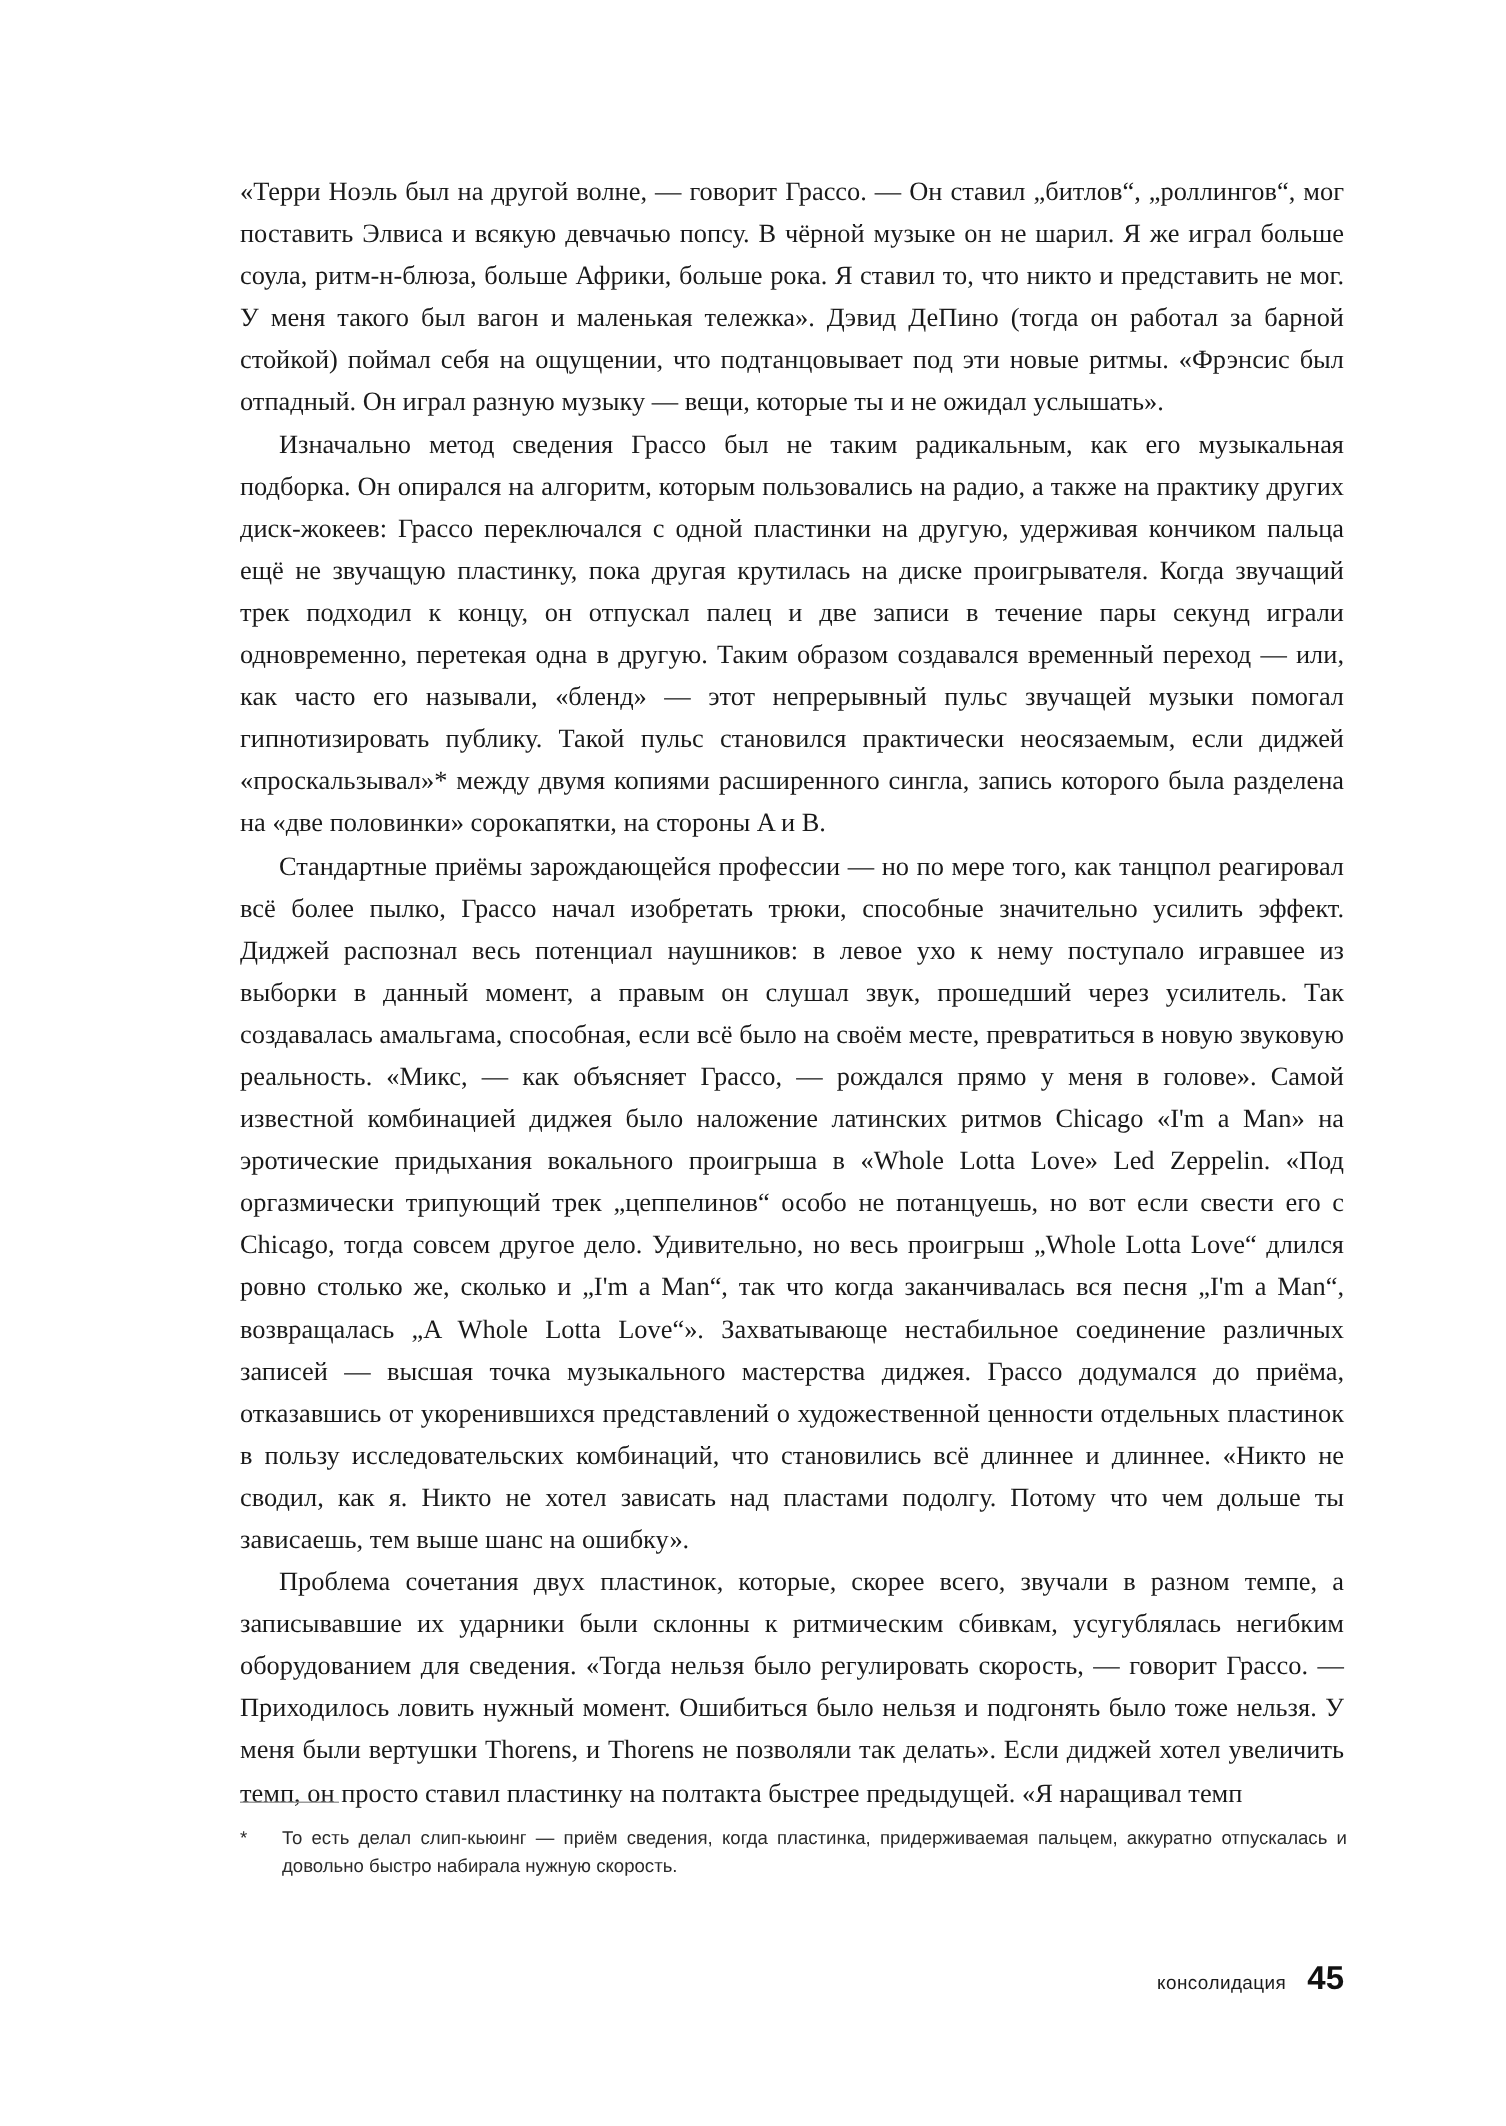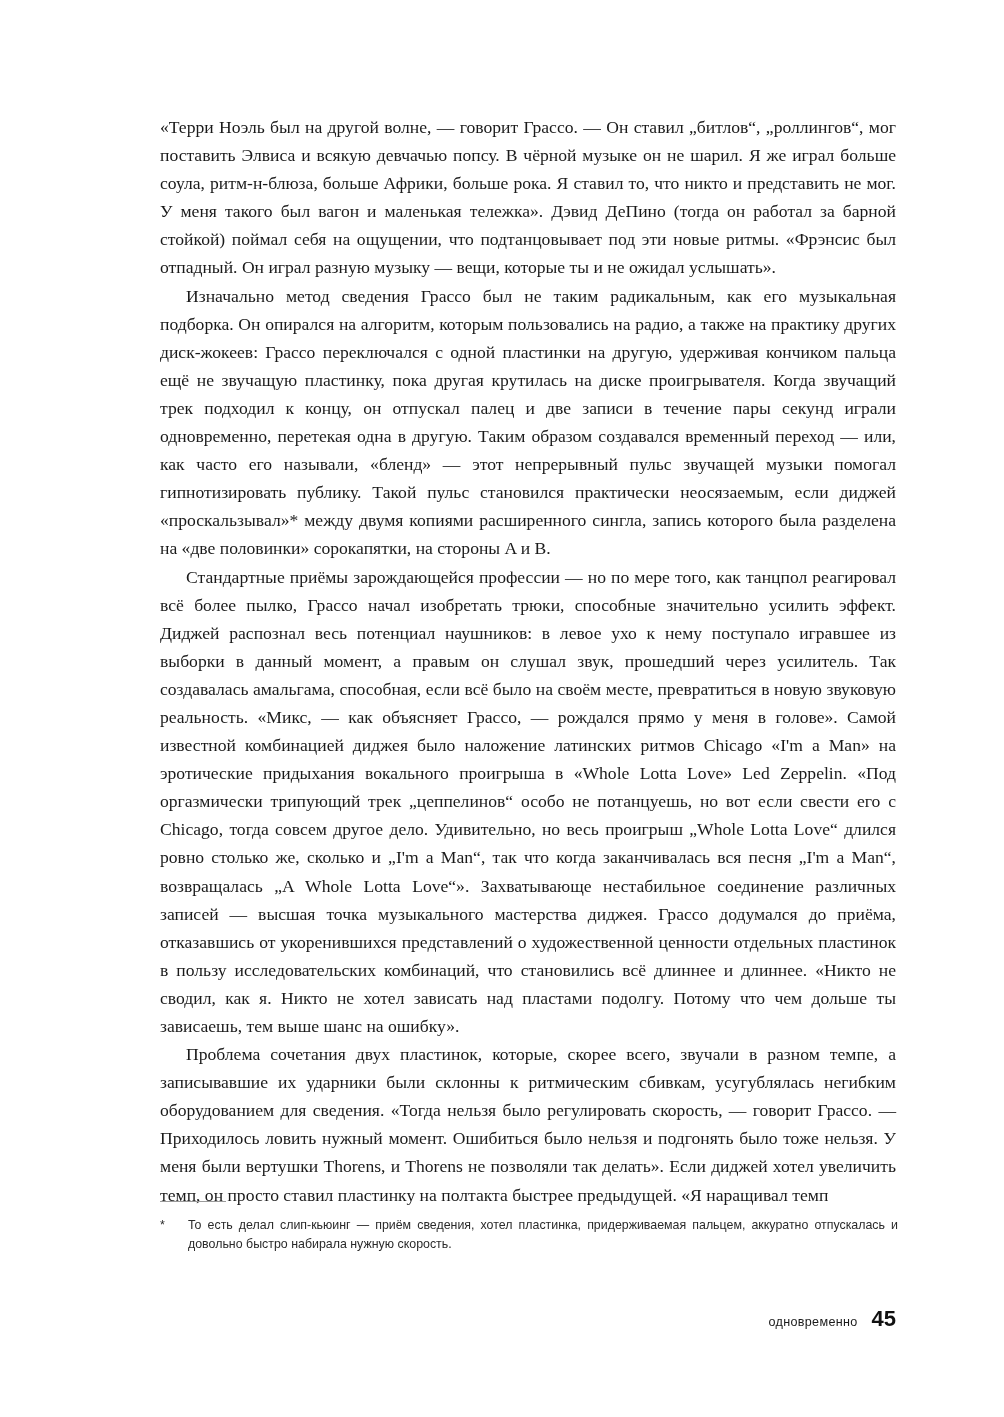--- a/index.html
+++ b/index.html
@@ -97,21 +97,21 @@
     <p>«Терри Ноэль был на другой волне, — говорит Грассо. — Он ставил „битлов“, „роллингов“, мог поставить Элвиса и всякую девчачью попсу. В чёрной музыке он не шарил. Я же играл больше соула, ритм-н-блюза, больше Африки, больше рока. Я ставил то, что никто и представить не мог. У меня такого был вагон и маленькая тележка». Дэвид ДеПино (тогда он работал за барной стойкой) поймал себя на ощущении, что подтанцовывает под эти новые ритмы. «Фрэнсис был отпадный. Он играл разную музыку — вещи, которые ты и не ожидал услышать».</p>
     <p class="indent">Изначально метод сведения Грассо был не таким радикальным, как его музыкальная подборка. Он опирался на алгоритм, которым пользовались на радио, а также на практику других диск-жокеев: Грассо переключался с одной пластинки на другую, удерживая кончиком пальца ещё не звучащую пластинку, пока другая крутилась на диске проигрывателя. Когда звучащий трек подходил к концу, он отпускал палец и две записи в течение пары секунд играли одновременно, перетекая одна в другую. Таким образом создавался временный переход — или, как часто его называли, «бленд» — этот непрерывный пульс звучащей музыки помогал гипнотизировать публику. Такой пульс становился практически неосязаемым, если диджей «проскальзывал»* между двумя копиями расширенного сингла, запись которого была разделена на «две половинки» сорокапятки, на стороны A и B.</p>
     <p class="indent">Стандартные приёмы зарождающейся профессии — но по мере того, как танцпол реагировал всё более пылко, Грассо начал изобретать трюки, способные значительно усилить эффект. Диджей распознал весь потенциал наушников: в левое ухо к нему поступало игравшее из выборки в данный момент, а правым он слушал звук, прошедший через усилитель. Так создавалась амальгама, способная, если всё было на своём месте, превратиться в новую звуковую реальность. «Микс, — как объясняет Грассо, — рождался прямо у меня в голове». Самой известной комбинацией диджея было наложение латинских ритмов Chicago «I'm a Man» на эротические придыхания вокального проигрыша в «Whole Lotta Love» Led Zeppelin. «Под оргазмически трипующий трек „цеппелинов“ особо не потанцуешь, но вот если свести его с Chicago, тогда совсем другое дело. Удивительно, но весь проигрыш „Whole Lotta Love“ длился ровно столько же, сколько и „I'm a Man“, так что когда заканчивалась вся песня „I'm a Man“, возвращалась „A Whole Lotta Love“». Захватывающе нестабильное соединение различных записей — высшая точка музыкального мастерства диджея. Грассо додумался до приёма, отказавшись от укоренившихся представлений о художественной ценности отдельных пластинок в пользу исследовательских комбинаций, что становились всё длиннее и длиннее. «Никто не сводил, как я. Никто не хотел зависать над пластами подолгу. Потому что чем дольше ты зависаешь, тем выше шанс на ошибку».</p>
     <p class="indent">Проблема сочетания двух пластинок, которые, скорее всего, звучали в разном темпе, а записывавшие их ударники были склонны к ритмическим сбивкам, усугублялась негибким оборудованием для сведения. «Тогда нельзя было регулировать скорость, — говорит Грассо. — Приходилось ловить нужный момент. Ошибиться было нельзя и подгонять было тоже нельзя. У меня были вертушки Thorens, и Thorens не позволяли так делать». Если диджей хотел увеличить темп, он просто ставил пластинку на полтакта быстрее предыдущей. «Я наращивал темп</p>
   </div>
 
   <div class="footnote-rule"></div>
 
   <div class="footnote">
     <span class="marker">*</span>
-    <span class="fn-text">То есть делал слип-кьюинг — приём сведения, хотел пластинка, придерживаемая пальцем, аккуратно отпускалась и довольно быстро набирала нужную скорость.</span>
+    <span class="fn-text">То есть делал слип-кьюинг — приём сведения, когда пластинка, придерживаемая пальцем, аккуратно отпускалась и довольно быстро набирала нужную скорость.</span>
   </div>
 
   <div class="footer">
-    <span class="chapter">одновременно</span>
+    <span class="chapter">консолидация</span>
     <span class="pageno">45</span>
   </div>
 
 </div>
 
 </body></html>

